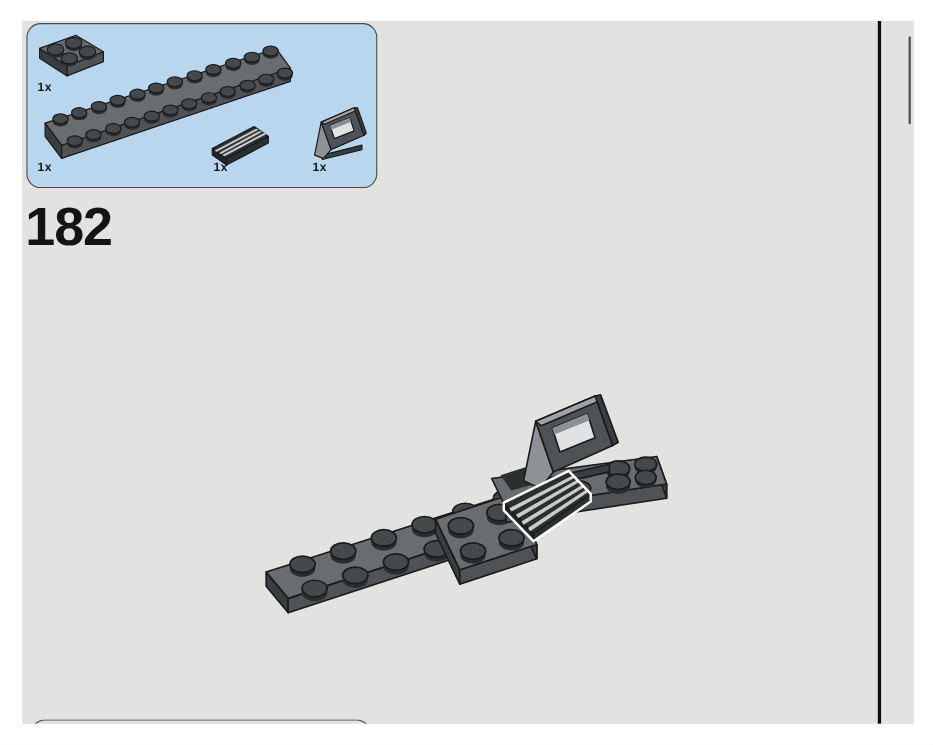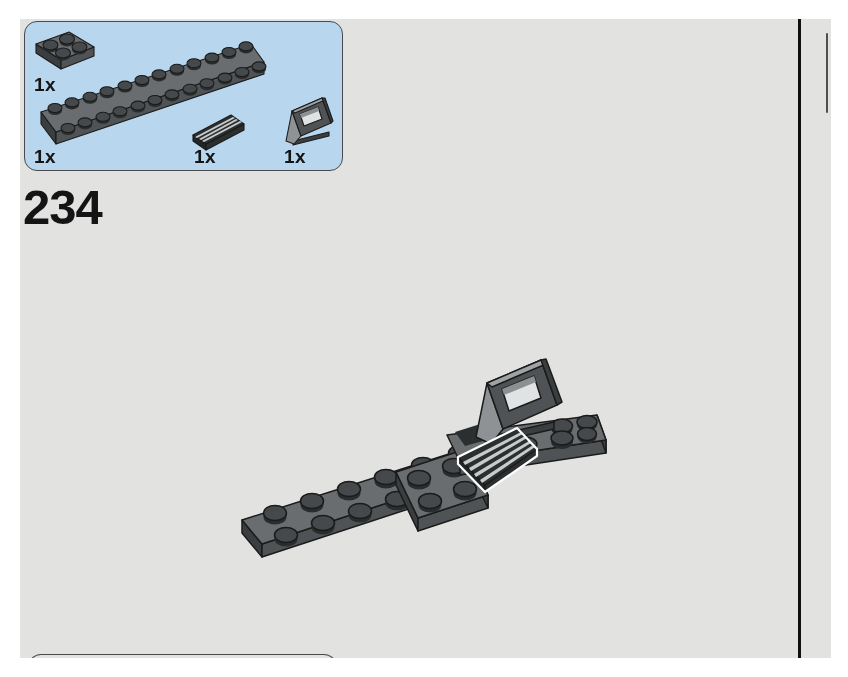--- a/index.html
+++ b/index.html
@@ -1,21 +1,21 @@
 <!DOCTYPE html>
 <html style="--c-canvas: #ffffff; --c-page: #e2e3e1; --c-blue: #b8d7ee; --c-boxborder: #4a4a4a; --c-ink: #141414; --c-top: #6a6d6f; --c-front: #505356; --c-side: #3b3e40; --c-stud: #46494b; --c-studside: #2a2d2e; --c-outline: #1b1b1b; --c-light: #8f9295; --c-strip: #a0a3a5; --c-dark: #2c2f30; --c-dark2: #222526; --c-stripe: #c8cacb; --c-hole: #e0e2e3; --c-holeshadow: #8d9092; --c-highlight: #ffffff; --c-divider: #101010; --c-scroll: #4f4f4f;"><head>
 <meta charset="utf-8">
 <style>
   html,body{margin:0;padding:0;}
   body{font-family:"Liberation Sans", sans-serif; background:#ffffff;}
   .canvas{position:relative;width:848px;height:677px;background:var(--c-canvas,#fff);overflow:hidden;}
   .page{position:absolute;left:20px;top:19px;width:811px;height:639px;background:var(--c-page,#e2e3e1);overflow:hidden;}
   .callout{position:absolute;left:4px;top:2px;width:319px;height:150px;background:var(--c-blue,#b8d7ee);
            border:1.6px solid var(--c-boxborder,#4a4a4a);border-radius:13px;box-sizing:border-box;}
-  .count{position:absolute;font-weight:bold;font-size:19px;color:var(--c-ink,#141414);letter-spacing:.5px;text-align:center;}
+  .count{position:absolute;font-weight:bold;font-size:11px;color:var(--c-ink,#141414);letter-spacing:.5px;text-align:center;}
   .stepnum{position:absolute;left:3px;top:160px;font-size:49px;font-weight:bold;color:var(--c-ink,#141414);letter-spacing:-1px;}
   .nextbox{position:absolute;left:8px;top:635px;width:309px;height:40px;border:1.8px solid var(--c-boxborder,#4a4a4a);
            border-bottom:none;border-radius:13px 13px 0 0;background:transparent;box-sizing:border-box;}
   .divider{position:absolute;left:778px;top:0;width:3px;height:639px;background:var(--c-divider,#101010);}
   .scrollthumb{position:absolute;left:806px;top:14px;width:2px;height:80px;background:var(--c-scroll,#4f4f4f);border-radius:2px;}
   svg .o{stroke:var(--c-outline,#1b1b1b);stroke-width:1.5;stroke-linejoin:round;}
   svg .o2{stroke:var(--c-outline,#1b1b1b);stroke-width:1.1;stroke-linejoin:round;}
   svg .t{fill:var(--c-top,#6a6d6f);}
   svg .fr{fill:var(--c-front,#505356);}
   svg .sd{fill:var(--c-side,#3b3e40);}
@@ -129,21 +129,21 @@
           <polygon class="hole o2" points="275,92 293,85 297,97 279,104"></polygon>
           <polygon class="hs" points="275,92 293,85 294,89 276,96"></polygon>
         </g>
       </svg>
       <div class="count" style="left:9px;top:52px;">1x</div>
       <div class="count" style="left:9px;top:124px;">1x</div>
       <div class="count" style="left:169px;top:124px;">1x</div>
       <div class="count" style="left:259px;top:124px;">1x</div>
     </div>
 
-    <div class="stepnum">234</div>
+    <div class="stepnum">182</div>
 
     <svg style="position:absolute;left:205px;top:326px;" width="395" height="240" viewBox="0 0 395 240">
 
       <g>
         <polygon class="sd o" points="17,175 37,199 37,212 17,188"></polygon>
         <polygon class="fr o" points="37,199 272,122 272,135 37,212"></polygon>
         <polygon class="t o" points="17,175 252,100 272,122 37,199"></polygon>
         <g>
           <ellipse class="ss" cx="50" cy="172" rx="11.5" ry="7.5"></ellipse>
             <ellipse class="st o" cx="50" cy="168" rx="11.5" ry="7.5"></ellipse>

